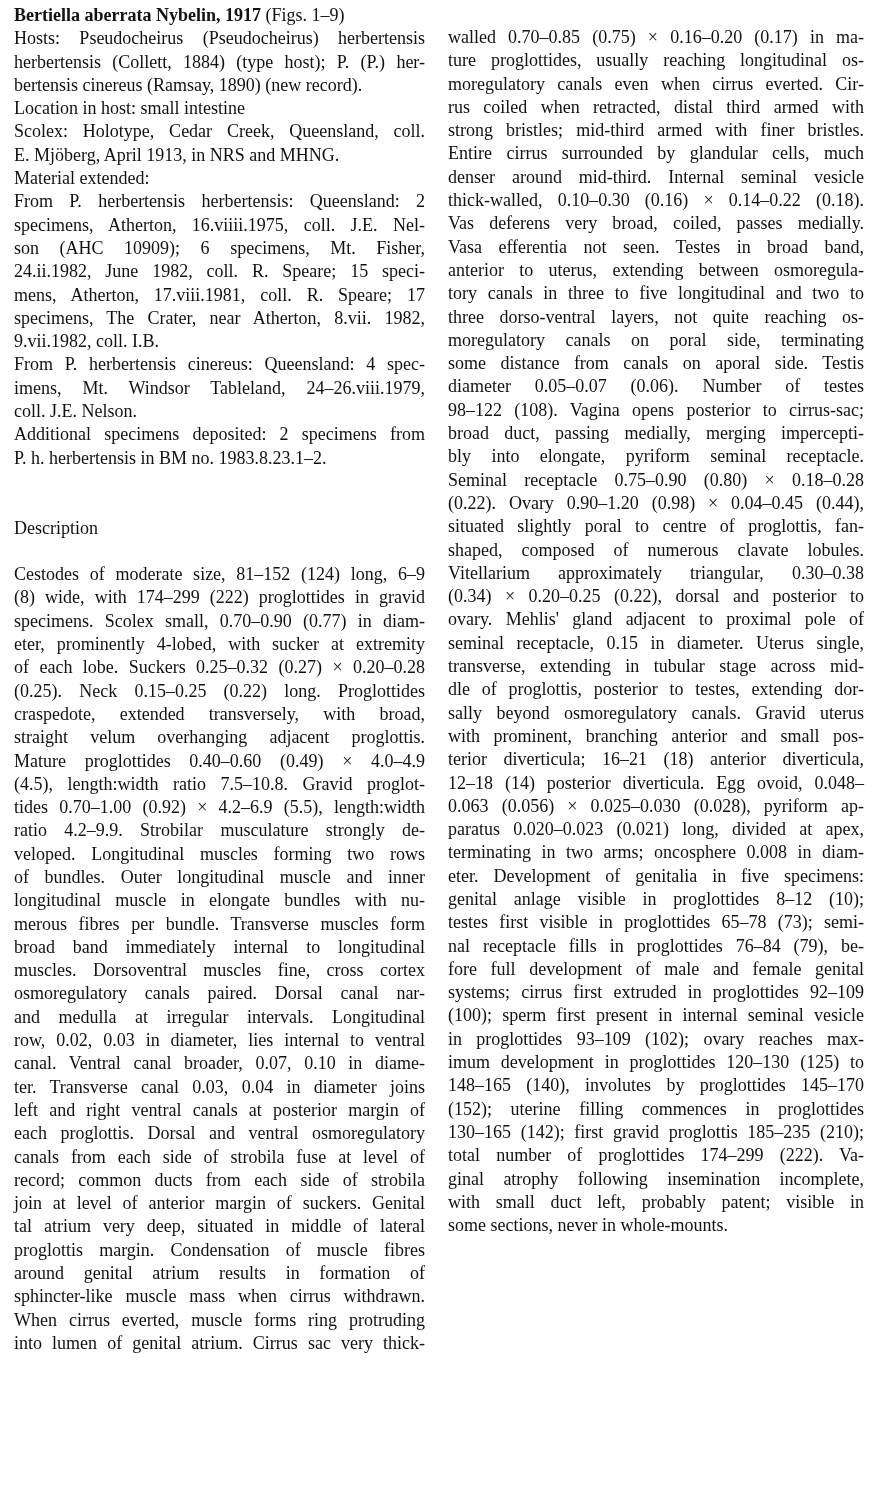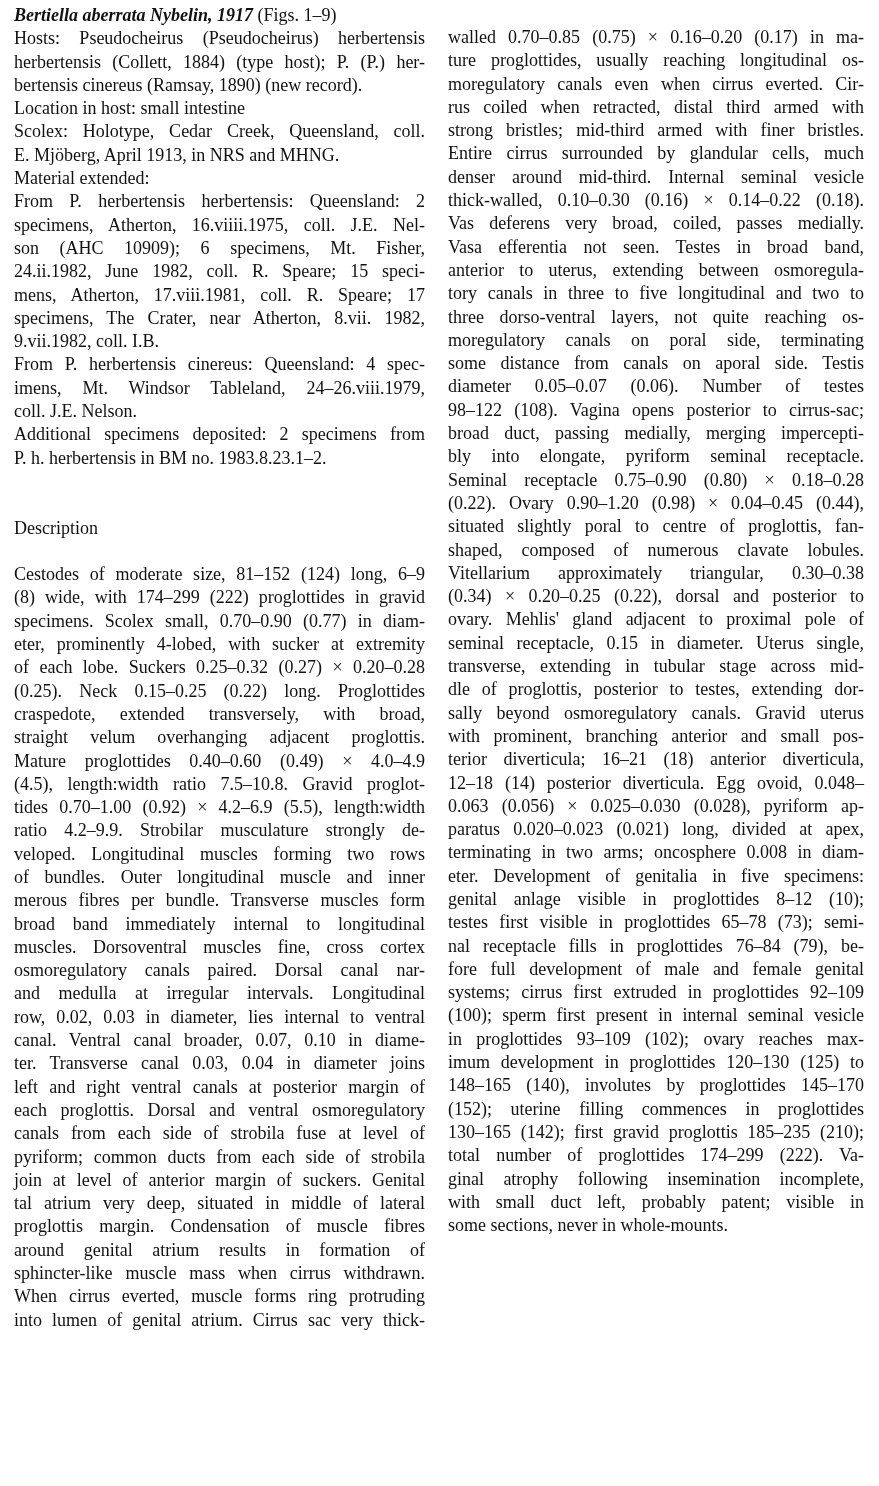--- a/index.html
+++ b/index.html
@@ -7,21 +7,21 @@
     width: 879px; height: 1486px; position: relative; overflow: hidden;
     font-family: "Liberation Serif", "DejaVu Serif", serif;
     color: #111111;
   }
   .col { position: absolute; top: 0; font-size: 18px; line-height: 23.3px; }
   .col.left { left: 14px; width: 411px; top: 4px; }
   .col.right { left: 448px; width: 416px; top: 26px; }
   .line { display: block; white-space: nowrap; text-align: justify; text-align-last: justify; height: 23.3px; }
   .line.last { text-align-last: left; }
   .gap { display: block; height: 23.3px; }
-  .b { font-weight: bold; font-style: italic; }
+  .b { font-weight: bold; }
   .i { }
 </style>
 </head>
 <body>
 
 <div class="col left">
   <span class="line last"><span class="b i">Bertiella aberrata</span> <span class="b">Nybelin, 1917</span><span> (Figs. 1–9)</span></span>
   <div id="left-lines">
       <span class="line"><span class="i">Hosts: Pseudocheirus (Pseudocheirus) herbertensis</span></span>
       <span class="line"><span class="i">herbertensis</span><span> (Collett, 1884) (type host); </span><span class="i">P. (P.) her-</span></span>
@@ -53,32 +53,33 @@
       <span class="line"><span>of each lobe. Suckers 0.25–0.32 (0.27) × 0.20–0.28</span></span>
       <span class="line"><span>(0.25). Neck 0.15–0.25 (0.22) long. Proglottides</span></span>
       <span class="line"><span>craspedote, extended transversely, with broad,</span></span>
       <span class="line"><span>straight velum overhanging adjacent proglottis.</span></span>
       <span class="line"><span>Mature proglottides 0.40–0.60 (0.49) × 4.0–4.9</span></span>
       <span class="line"><span>(4.5), length:width ratio 7.5–10.8. Gravid proglot-</span></span>
       <span class="line"><span>tides 0.70–1.00 (0.92) × 4.2–6.9 (5.5), length:width</span></span>
       <span class="line"><span>ratio 4.2–9.9. Strobilar musculature strongly de-</span></span>
       <span class="line"><span>veloped. Longitudinal muscles forming two rows</span></span>
       <span class="line"><span>of bundles. Outer longitudinal muscle and inner</span></span>
+      <span class="line"><span>longitudinal muscle in elongate bundles with nu-</span></span>
       <span class="line"><span>merous fibres per bundle. Transverse muscles form</span></span>
       <span class="line"><span>broad band immediately internal to longitudinal</span></span>
       <span class="line"><span>muscles. Dorsoventral muscles fine, cross cortex</span></span>
       <span class="line"><span>osmoregulatory canals paired. Dorsal canal nar-</span></span>
       <span class="line"><span>and medulla at irregular intervals. Longitudinal</span></span>
       <span class="line"><span>row, 0.02, 0.03 in diameter, lies internal to ventral</span></span>
       <span class="line"><span>canal. Ventral canal broader, 0.07, 0.10 in diame-</span></span>
       <span class="line"><span>ter. Transverse canal 0.03, 0.04 in diameter joins</span></span>
       <span class="line"><span>left and right ventral canals at posterior margin of</span></span>
       <span class="line"><span>each proglottis. Dorsal and ventral osmoregulatory</span></span>
       <span class="line"><span>canals from each side of strobila fuse at level of</span></span>
-      <span class="line"><span>pyriform; common ducts from each side of strobila</span></span>
+      <span class="line"><span>record; common ducts from each side of strobila</span></span>
       <span class="line"><span>join at level of anterior margin of suckers. Genital</span></span>
       <span class="line"><span>tal atrium very deep, situated in middle of lateral</span></span>
       <span class="line"><span>proglottis margin. Condensation of muscle fibres</span></span>
       <span class="line"><span>around genital atrium results in formation of</span></span>
       <span class="line"><span>sphincter-like muscle mass when cirrus withdrawn.</span></span>
       <span class="line"><span>When cirrus everted, muscle forms ring protruding</span></span>
       <span class="line"><span>into lumen of genital atrium. Cirrus sac very thick-</span></span>
     </div>
 </div>
 

